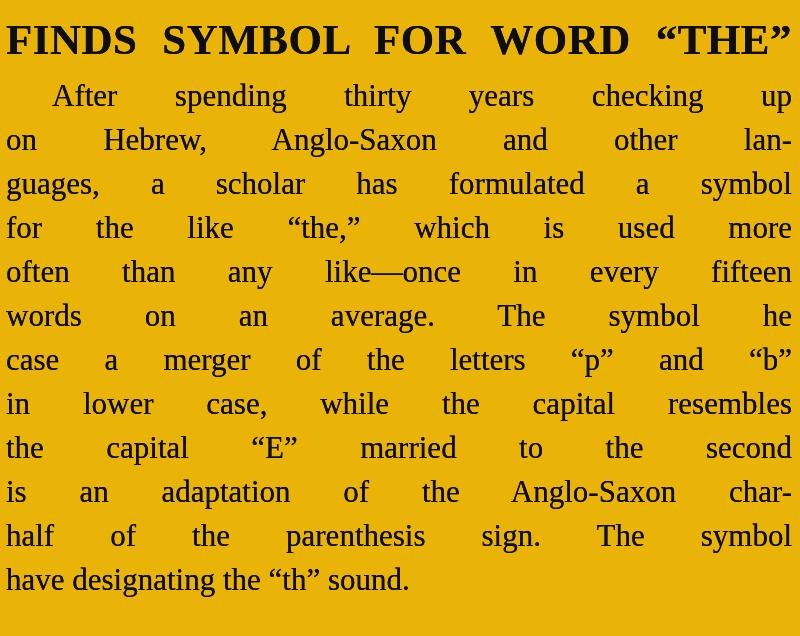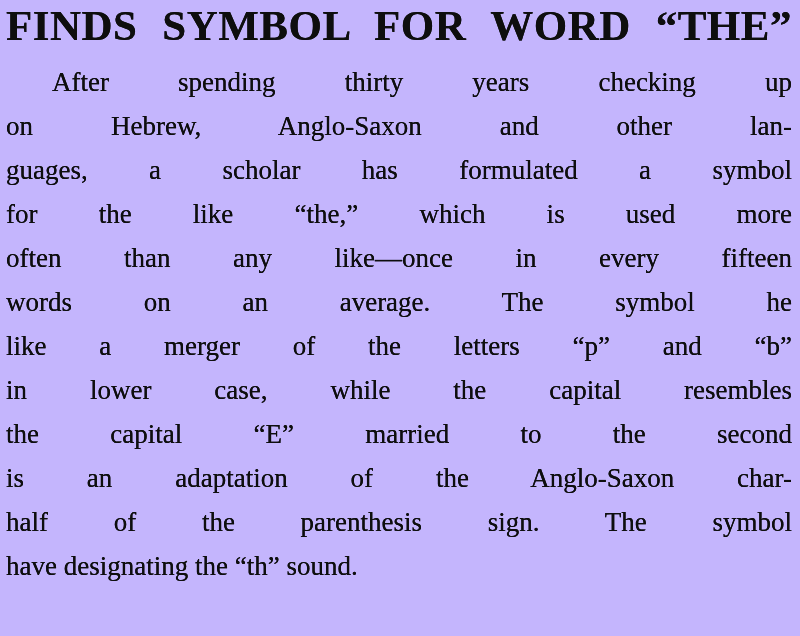--- a/index.html
+++ b/index.html
@@ -11,22 +11,22 @@
     height: 636px;
     background: #ffffff;
     overflow: hidden;
     font-family: "Liberation Serif", "DejaVu Serif", serif;
     color: #0e0e0e;
   }
   .clipping {
     box-sizing: border-box;
     width: 800px;
     height: 636px;
-    padding: 2px 8px 0 6px;
-    background: #c4b5fd;
+    padding: 16px 8px 0 6px;
+    background: #eab308;
   }
   
   .headline {
     margin: 0 0 10px 0;
     font-size: 43px;
     font-weight: bold;
     line-height: 48px;
     height: 48px;
     overflow: hidden;
     text-align: justify;
@@ -35,21 +35,21 @@
     text-shadow: 0 0 0.5px currentColor;
   }
   .headline::after {
     content: "";
     display: inline-block;
     width: 100%;
     height: 0;
   }
   
   .line {
-    font-size: 27px;
+    font-size: 31px;
     line-height: 44px;
     height: 44px;
     overflow: hidden;
     text-align: justify;
     text-shadow: 0 0 0.4px currentColor;
   }
   .line::after {
     content: "";
     display: inline-block;
     width: 100%;
@@ -70,20 +70,20 @@
 
 <div class="clipping">
   <h1 class="headline">FINDS SYMBOL FOR WORD “THE”</h1>
   <div>
     <div class="line indent">After spending thirty years checking up</div>
     <div class="line">on Hebrew, Anglo-Saxon and other lan-</div>
     <div class="line">guages, a scholar has formulated a symbol</div>
     <div class="line">for the like “the,” which is used more</div>
     <div class="line">often than any like—once in every fifteen</div>
     <div class="line">words on an average.  The symbol he</div>
-    <div class="line">like a merger of the letters “p” and “b”</div>
+    <div class="line">case a merger of the letters “p” and “b”</div>
     <div class="line">in lower case, while the capital resembles</div>
     <div class="line">the capital “E” married to the second</div>
     <div class="line">is an adaptation of the Anglo-Saxon char-</div>
     <div class="line">half of the parenthesis sign.  The symbol</div>
     <div class="line last">have designating the “th” sound.</div>
   </div>
 </div>
 
 </body></html>

